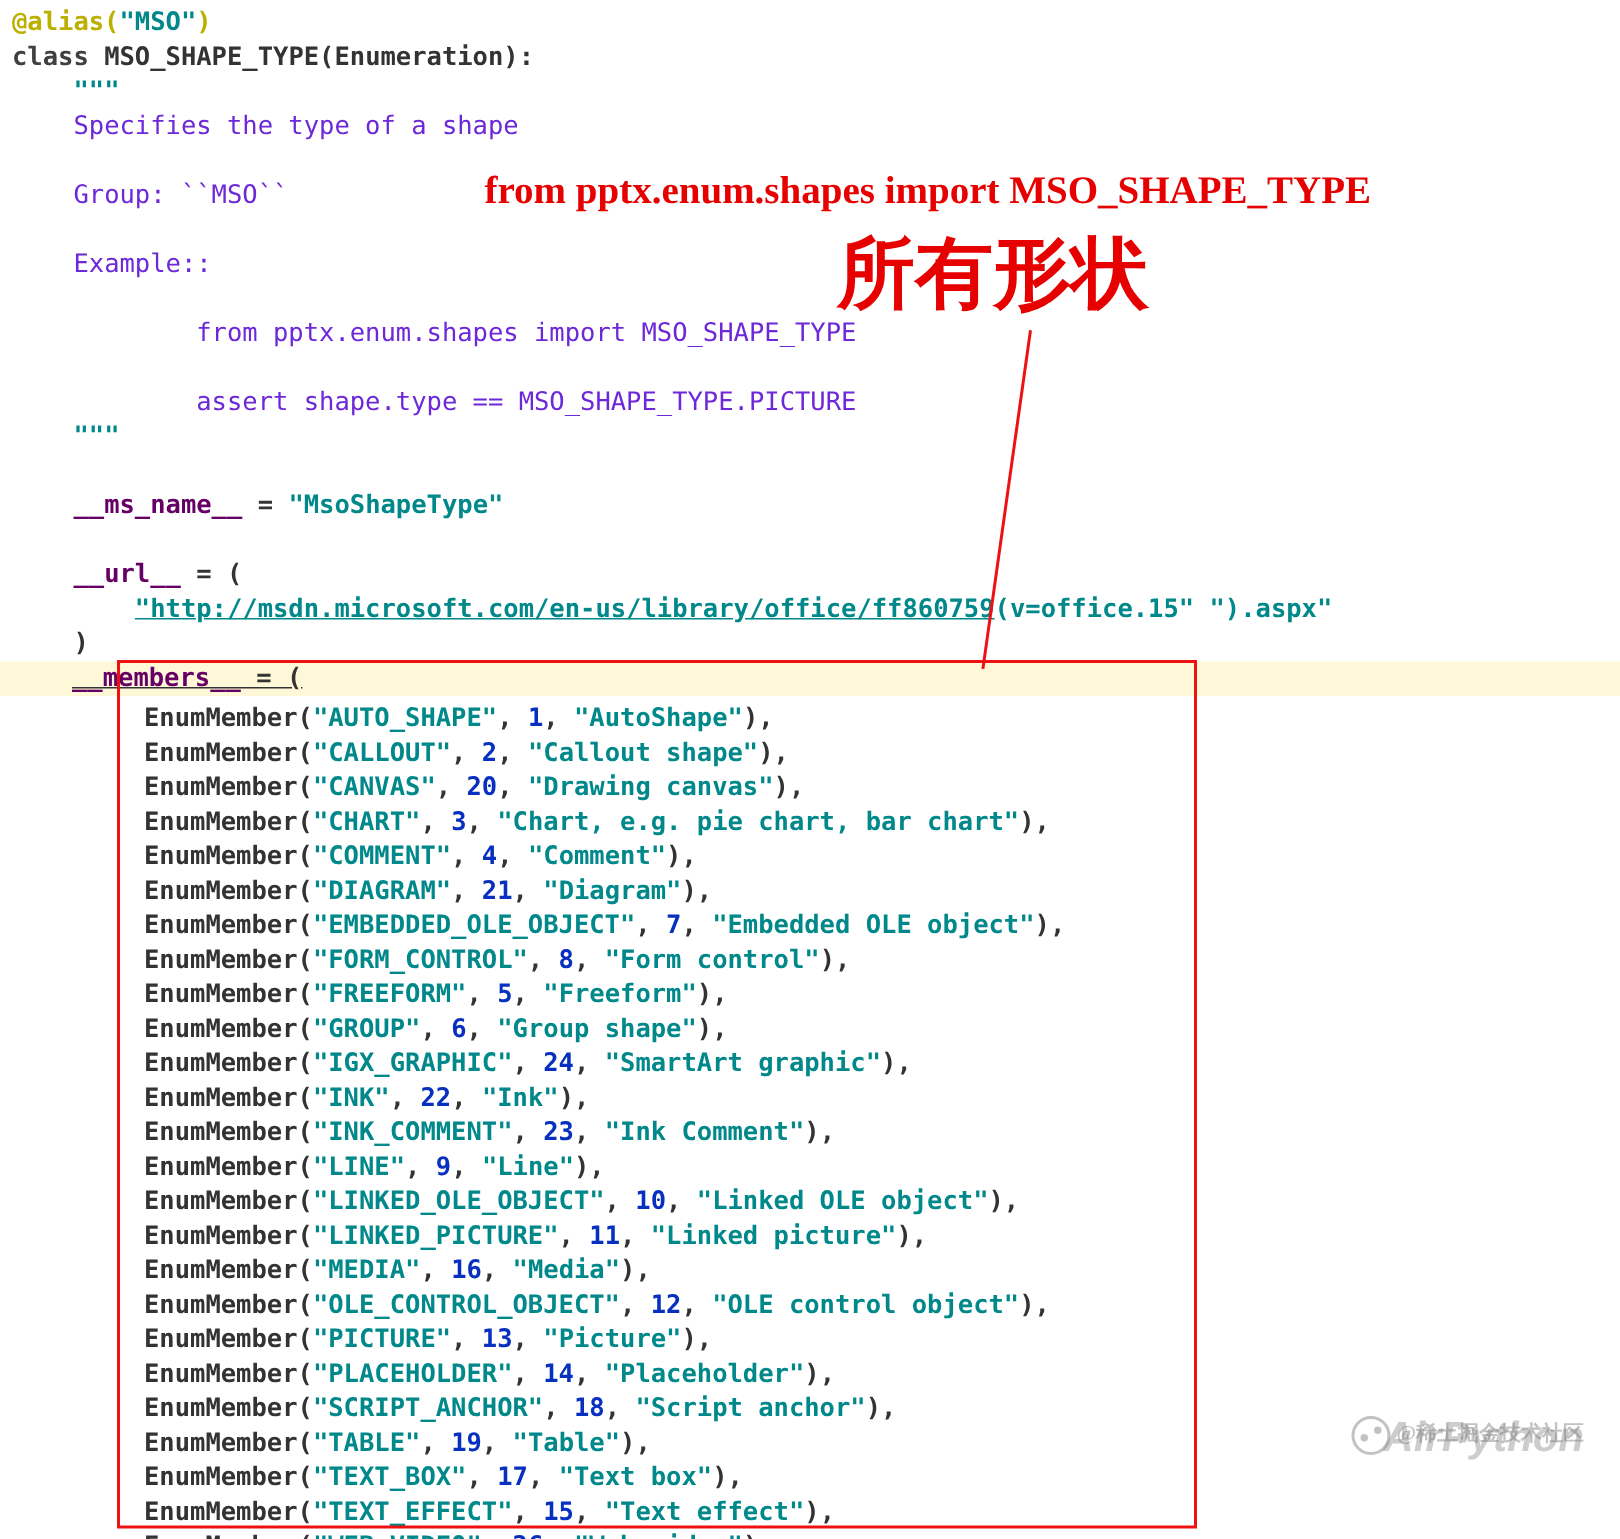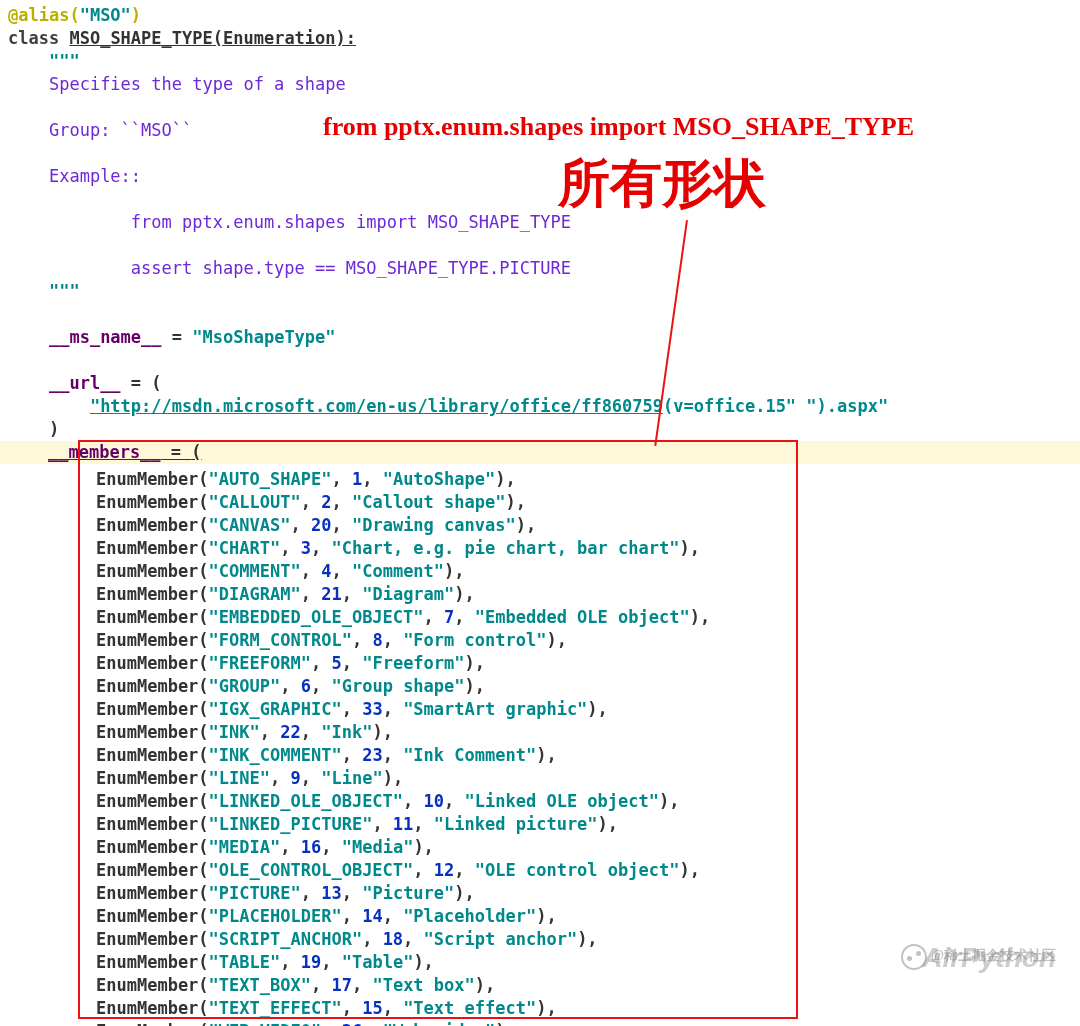--- a/index.html
+++ b/index.html
@@ -16,21 +16,21 @@
   }
   .k-decor   { color:#bbb000; } 
   .k-keyword { color:#404040; font-weight:bold;} 
   .k-fn      { color:#333; }
   .k-paren   { color:#333; }
   .k-string  { color:#00888a; font-weight:bold;} 
   .k-num     { color:#0830c0; } 
   .k-comment { color:#6d28d9; font-weight:normal;}
   .k-link    { color:#00888a; text-decoration:underline; font-weight:bold;}
   .k-attr    { color:#660066; }
-  .k-def     { color:#333;text-decoration:underline; }
+  .k-def     { color:#333; }
   .hl-line {
     background:#fef8d9;
     display:block;
     padding-left:48px;
     margin-left:0;
     text-decoration:underline;
   }
   pre.code {
     margin:0;
     padding:4px 0 0 8px;
@@ -116,21 +116,21 @@
 <pre class="code" id="members-lines" style="padding-left:96px;"><span class="k-fn">EnumMember</span>(<span class="k-string">"AUTO_SHAPE"</span>, <span class="k-num">1</span>, <span class="k-string">"AutoShape"</span>),
 <span class="k-fn">EnumMember</span>(<span class="k-string">"CALLOUT"</span>, <span class="k-num">2</span>, <span class="k-string">"Callout shape"</span>),
 <span class="k-fn">EnumMember</span>(<span class="k-string">"CANVAS"</span>, <span class="k-num">20</span>, <span class="k-string">"Drawing canvas"</span>),
 <span class="k-fn">EnumMember</span>(<span class="k-string">"CHART"</span>, <span class="k-num">3</span>, <span class="k-string">"Chart, e.g. pie chart, bar chart"</span>),
 <span class="k-fn">EnumMember</span>(<span class="k-string">"COMMENT"</span>, <span class="k-num">4</span>, <span class="k-string">"Comment"</span>),
 <span class="k-fn">EnumMember</span>(<span class="k-string">"DIAGRAM"</span>, <span class="k-num">21</span>, <span class="k-string">"Diagram"</span>),
 <span class="k-fn">EnumMember</span>(<span class="k-string">"EMBEDDED_OLE_OBJECT"</span>, <span class="k-num">7</span>, <span class="k-string">"Embedded OLE object"</span>),
 <span class="k-fn">EnumMember</span>(<span class="k-string">"FORM_CONTROL"</span>, <span class="k-num">8</span>, <span class="k-string">"Form control"</span>),
 <span class="k-fn">EnumMember</span>(<span class="k-string">"FREEFORM"</span>, <span class="k-num">5</span>, <span class="k-string">"Freeform"</span>),
 <span class="k-fn">EnumMember</span>(<span class="k-string">"GROUP"</span>, <span class="k-num">6</span>, <span class="k-string">"Group shape"</span>),
-<span class="k-fn">EnumMember</span>(<span class="k-string">"IGX_GRAPHIC"</span>, <span class="k-num">33</span>, <span class="k-string">"SmartArt graphic"</span>),
+<span class="k-fn">EnumMember</span>(<span class="k-string">"IGX_GRAPHIC"</span>, <span class="k-num">24</span>, <span class="k-string">"SmartArt graphic"</span>),
 <span class="k-fn">EnumMember</span>(<span class="k-string">"INK"</span>, <span class="k-num">22</span>, <span class="k-string">"Ink"</span>),
 <span class="k-fn">EnumMember</span>(<span class="k-string">"INK_COMMENT"</span>, <span class="k-num">23</span>, <span class="k-string">"Ink Comment"</span>),
 <span class="k-fn">EnumMember</span>(<span class="k-string">"LINE"</span>, <span class="k-num">9</span>, <span class="k-string">"Line"</span>),
 <span class="k-fn">EnumMember</span>(<span class="k-string">"LINKED_OLE_OBJECT"</span>, <span class="k-num">10</span>, <span class="k-string">"Linked OLE object"</span>),
 <span class="k-fn">EnumMember</span>(<span class="k-string">"LINKED_PICTURE"</span>, <span class="k-num">11</span>, <span class="k-string">"Linked picture"</span>),
 <span class="k-fn">EnumMember</span>(<span class="k-string">"MEDIA"</span>, <span class="k-num">16</span>, <span class="k-string">"Media"</span>),
 <span class="k-fn">EnumMember</span>(<span class="k-string">"OLE_CONTROL_OBJECT"</span>, <span class="k-num">12</span>, <span class="k-string">"OLE control object"</span>),
 <span class="k-fn">EnumMember</span>(<span class="k-string">"PICTURE"</span>, <span class="k-num">13</span>, <span class="k-string">"Picture"</span>),
 <span class="k-fn">EnumMember</span>(<span class="k-string">"PLACEHOLDER"</span>, <span class="k-num">14</span>, <span class="k-string">"Placeholder"</span>),
 <span class="k-fn">EnumMember</span>(<span class="k-string">"SCRIPT_ANCHOR"</span>, <span class="k-num">18</span>, <span class="k-string">"Script anchor"</span>),

